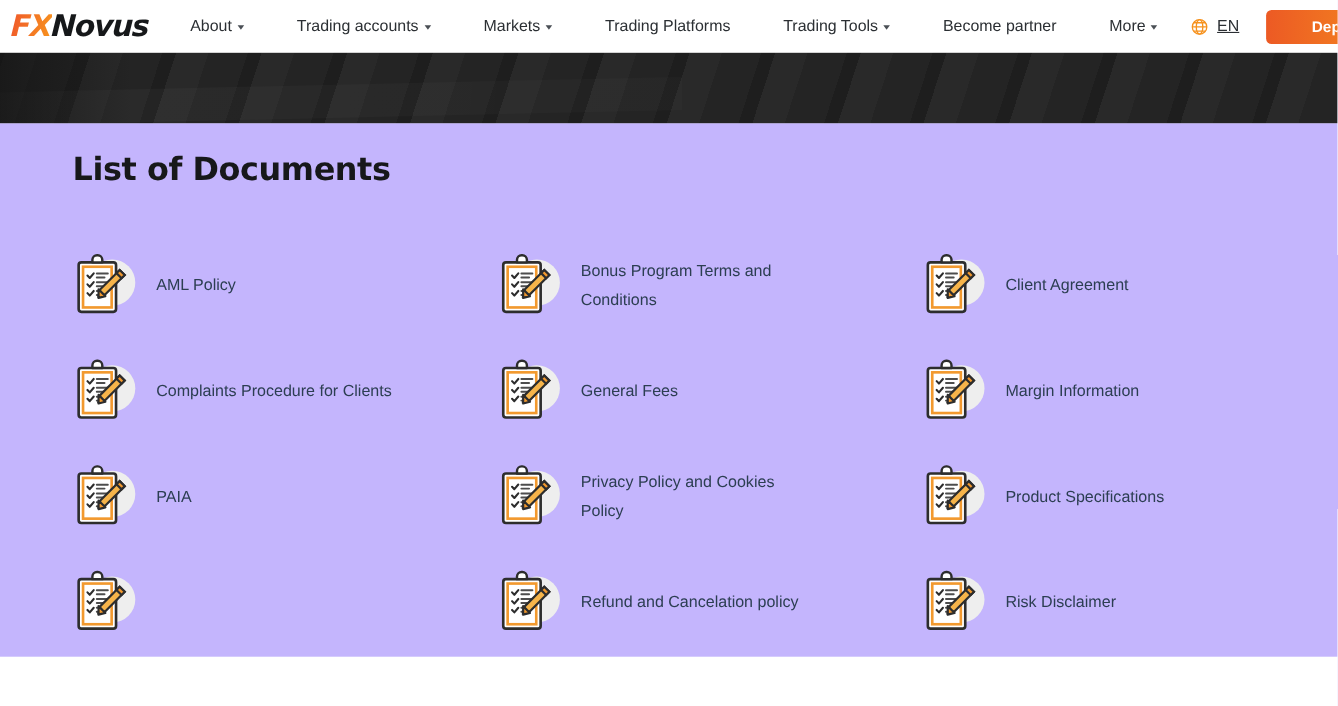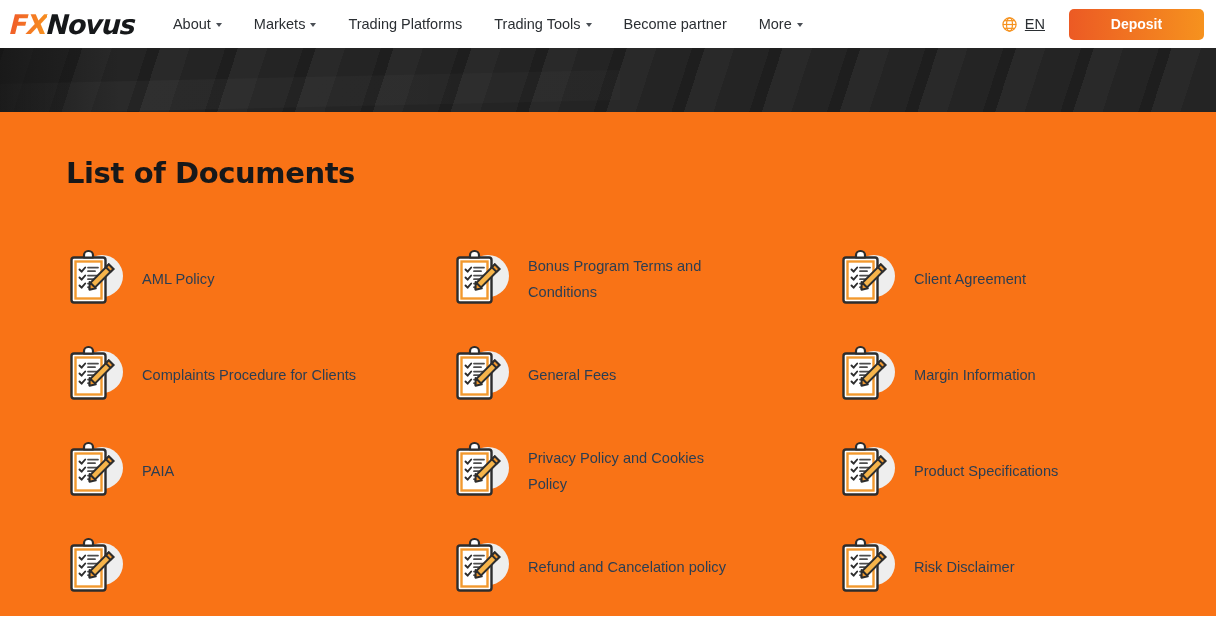--- a/index.html
+++ b/index.html
@@ -43,21 +43,21 @@
     font-family: "DejaVu Sans", sans-serif;
   }
   .logo-novus {
     color: #16181a;
     font-family: "DejaVu Sans", sans-serif;
   }
 
   .nav {
     display: flex;
     align-items: flex-end;
-    gap: 0px;
+    gap: 16px;
     flex: 1;
   }
   .nav-item {
     display: inline-flex;
     align-items: center;
     gap: 5px;
     font-size: 14.5px;
     color: #2b2f33;
     padding: 6px 16px;
     cursor: pointer;
@@ -131,22 +131,22 @@
     position: absolute;
     left: 0; bottom: -2px;
     width: 620px; height: 30px;
     background: linear-gradient(95deg, rgba(255,255,255,0.03), rgba(255,255,255,0.015));
     transform: skewY(-1.3deg);
     transform-origin: left bottom;
   }
 
   
   .main {
-    padding: 44px 66px 0 66px;
-    background: #f97316;
+    padding: 25px 66px 0 66px;
+    background: #c4b5fd;
   }
   .page-title {
     font-size: 29px;
     font-weight: 700;
     color: #17181a;
     letter-spacing: -0.4px;
     margin: 0 0 42px 0;
     font-family: "DejaVu Sans", sans-serif;
   }
 
@@ -183,20 +183,24 @@
 <div class="header">
 
   <div class="logo">
     <span class="logo-fx">FX</span>
       <span class="logo-novus">Novus</span>
   </div>
 
   <nav class="nav">
     <div class="nav-item">
       <span>About</span>
+      <span class="caret"></span>
+    </div>
+    <div class="nav-item">
+      <span>Trading accounts</span>
       <span class="caret"></span>
     </div>
     <div class="nav-item">
       <span>Markets</span>
       <span class="caret"></span>
     </div>
     <div class="nav-item">
       <span>Trading Platforms</span>
     </div>
     <div class="nav-item">

